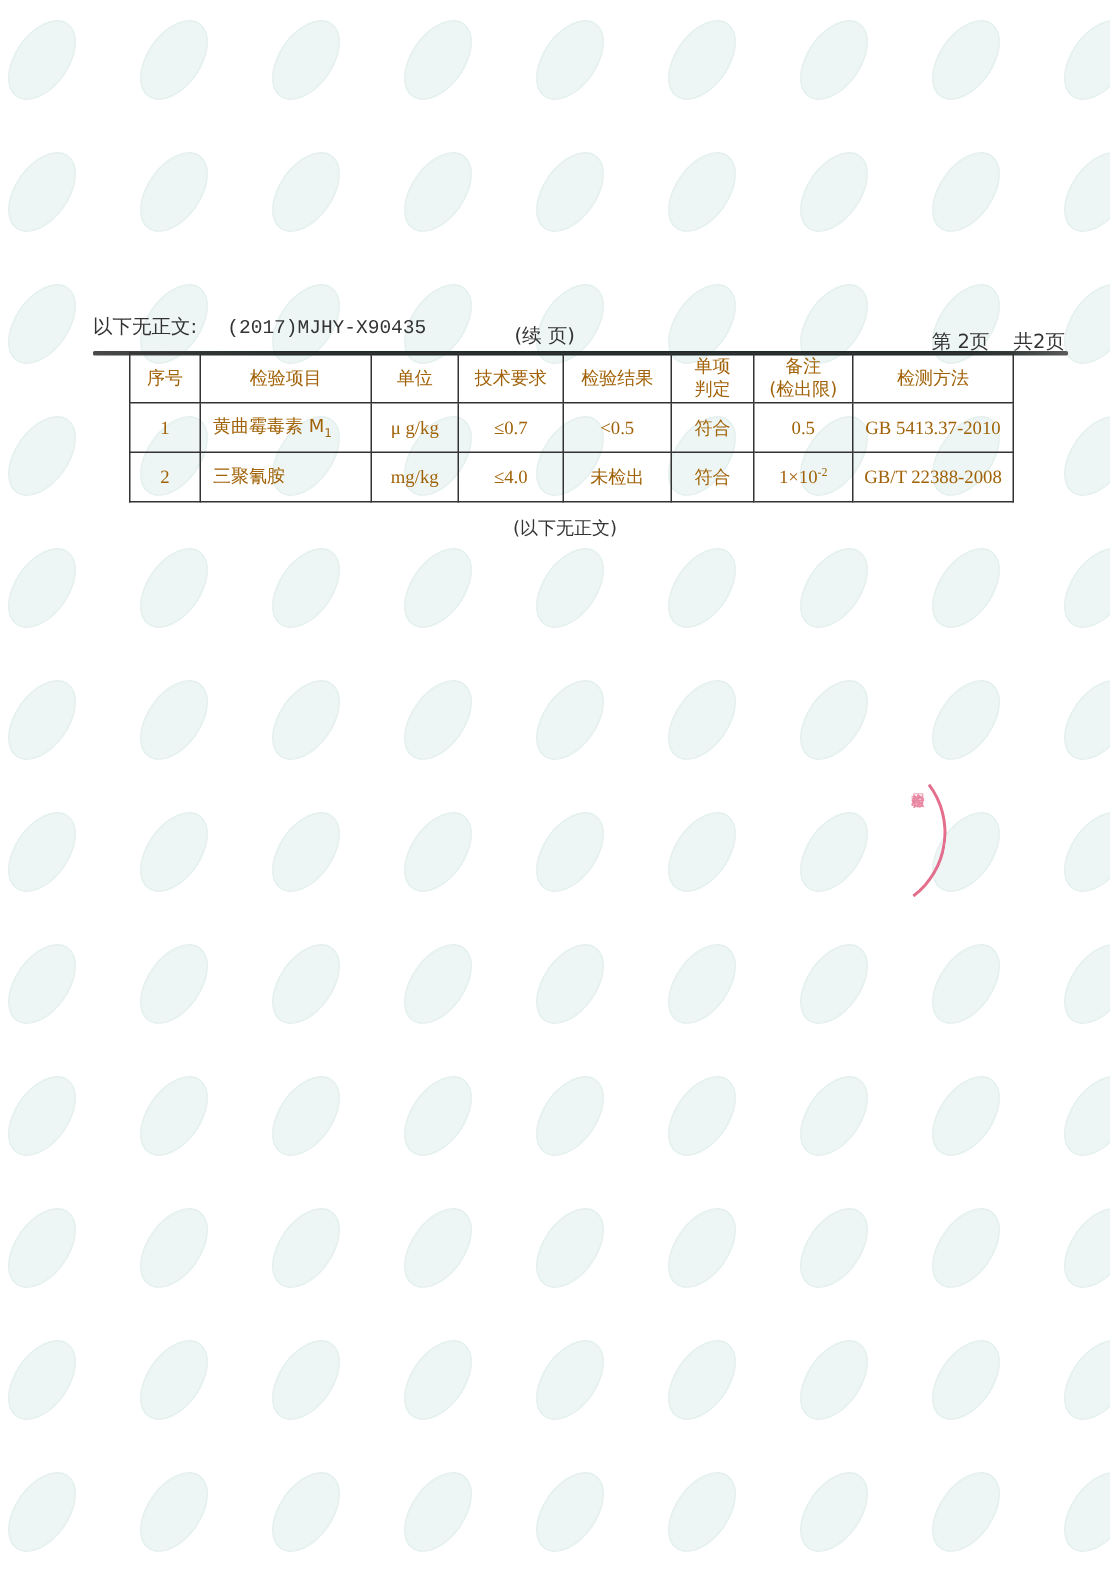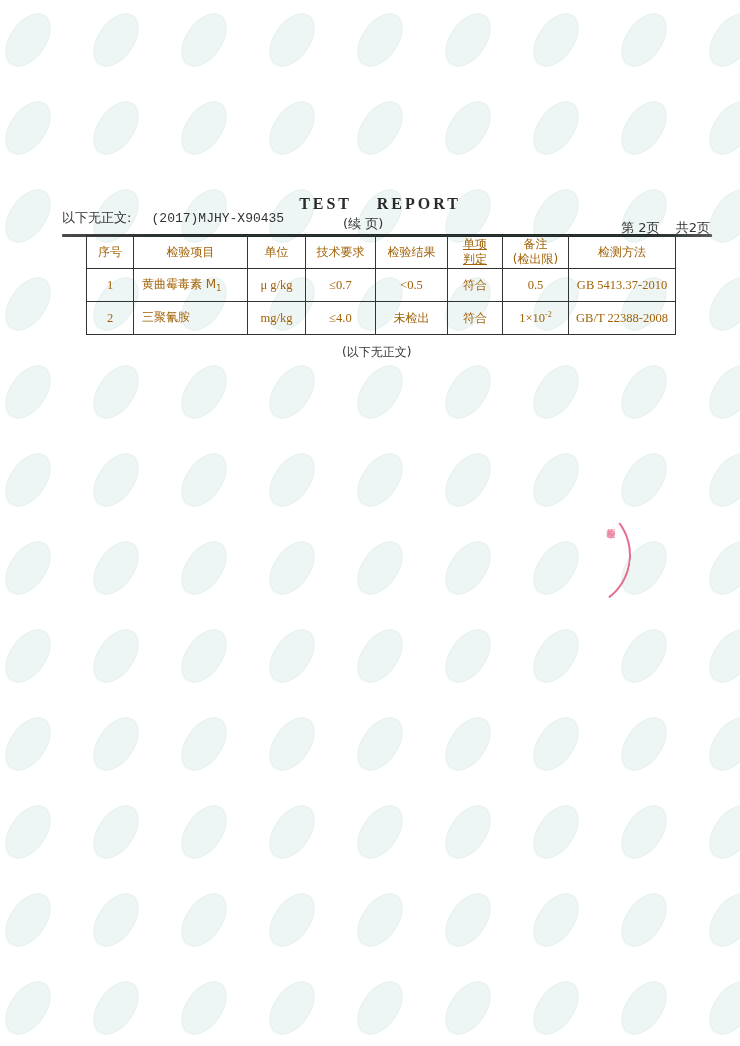--- a/index.html
+++ b/index.html
@@ -82,21 +82,21 @@
     border: 1px solid #333; text-align: center; vertical-align: middle;
     padding: 0 4px; font-weight: normal;
   }
   table.results th {
     height: 32px; font-family: "DejaVu Sans", sans-serif; font-size: 12px; line-height: 15px;
   }
   table.results td { height: 32px; }
   table.results td.item { text-align: left; padding-left: 8px; font-family: "DejaVu Sans", sans-serif; font-size: 12px; }
   td.cn { font-family: "DejaVu Sans", sans-serif; font-size: 12px; }
   .c1 { width: 38px; } .c2 { width: 105px; } .c3 { width: 49px; }
-  .c4 { width: 61px; } .c5 { width: 63px; } .c6 { width: 46px; text-decoration: underline; }
+  .c4 { width: 61px; } .c5 { width: 63px; } .c6 { width: 46px; }
   .c7 { width: 57px; } .c8 { width: 98px; }
   sub { font-size: 8px; }
   sup { font-size: 8px; }
 
   .end-note {
     position: absolute; left: 342px; top: 344px; font-size: 12px; color: #333;
     font-family: "DejaVu Sans", sans-serif;
   }
   .stamp {
     position: absolute; left: 523px; top: 501px; width: 104px; height: 104px;
@@ -221,21 +221,20 @@
     <div class="wm-oval" style="left: 186px; top: 978px;"></div>
     <div class="wm-oval" style="left: 274px; top: 978px;"></div>
     <div class="wm-oval" style="left: 362px; top: 978px;"></div>
     <div class="wm-oval" style="left: 450px; top: 978px;"></div>
     <div class="wm-oval" style="left: 538px; top: 978px;"></div>
     <div class="wm-oval" style="left: 626px; top: 978px;"></div>
     <div class="wm-oval" style="left: 714px; top: 978px;"></div>
   </div>
 
 <div class="content">
-  <div class="doc-title-en">TEST REPORT</div>
 
   <div class="report-no">
     <span class="label">以下无正文:</span>
     <span class="value">(2017)MJHY-X90435</span>
   </div>
   <div class="continued">(续 页)</div>
   <div class="page-info">
     <span>第 2页</span>
     <span>共2页</span>
   </div>

